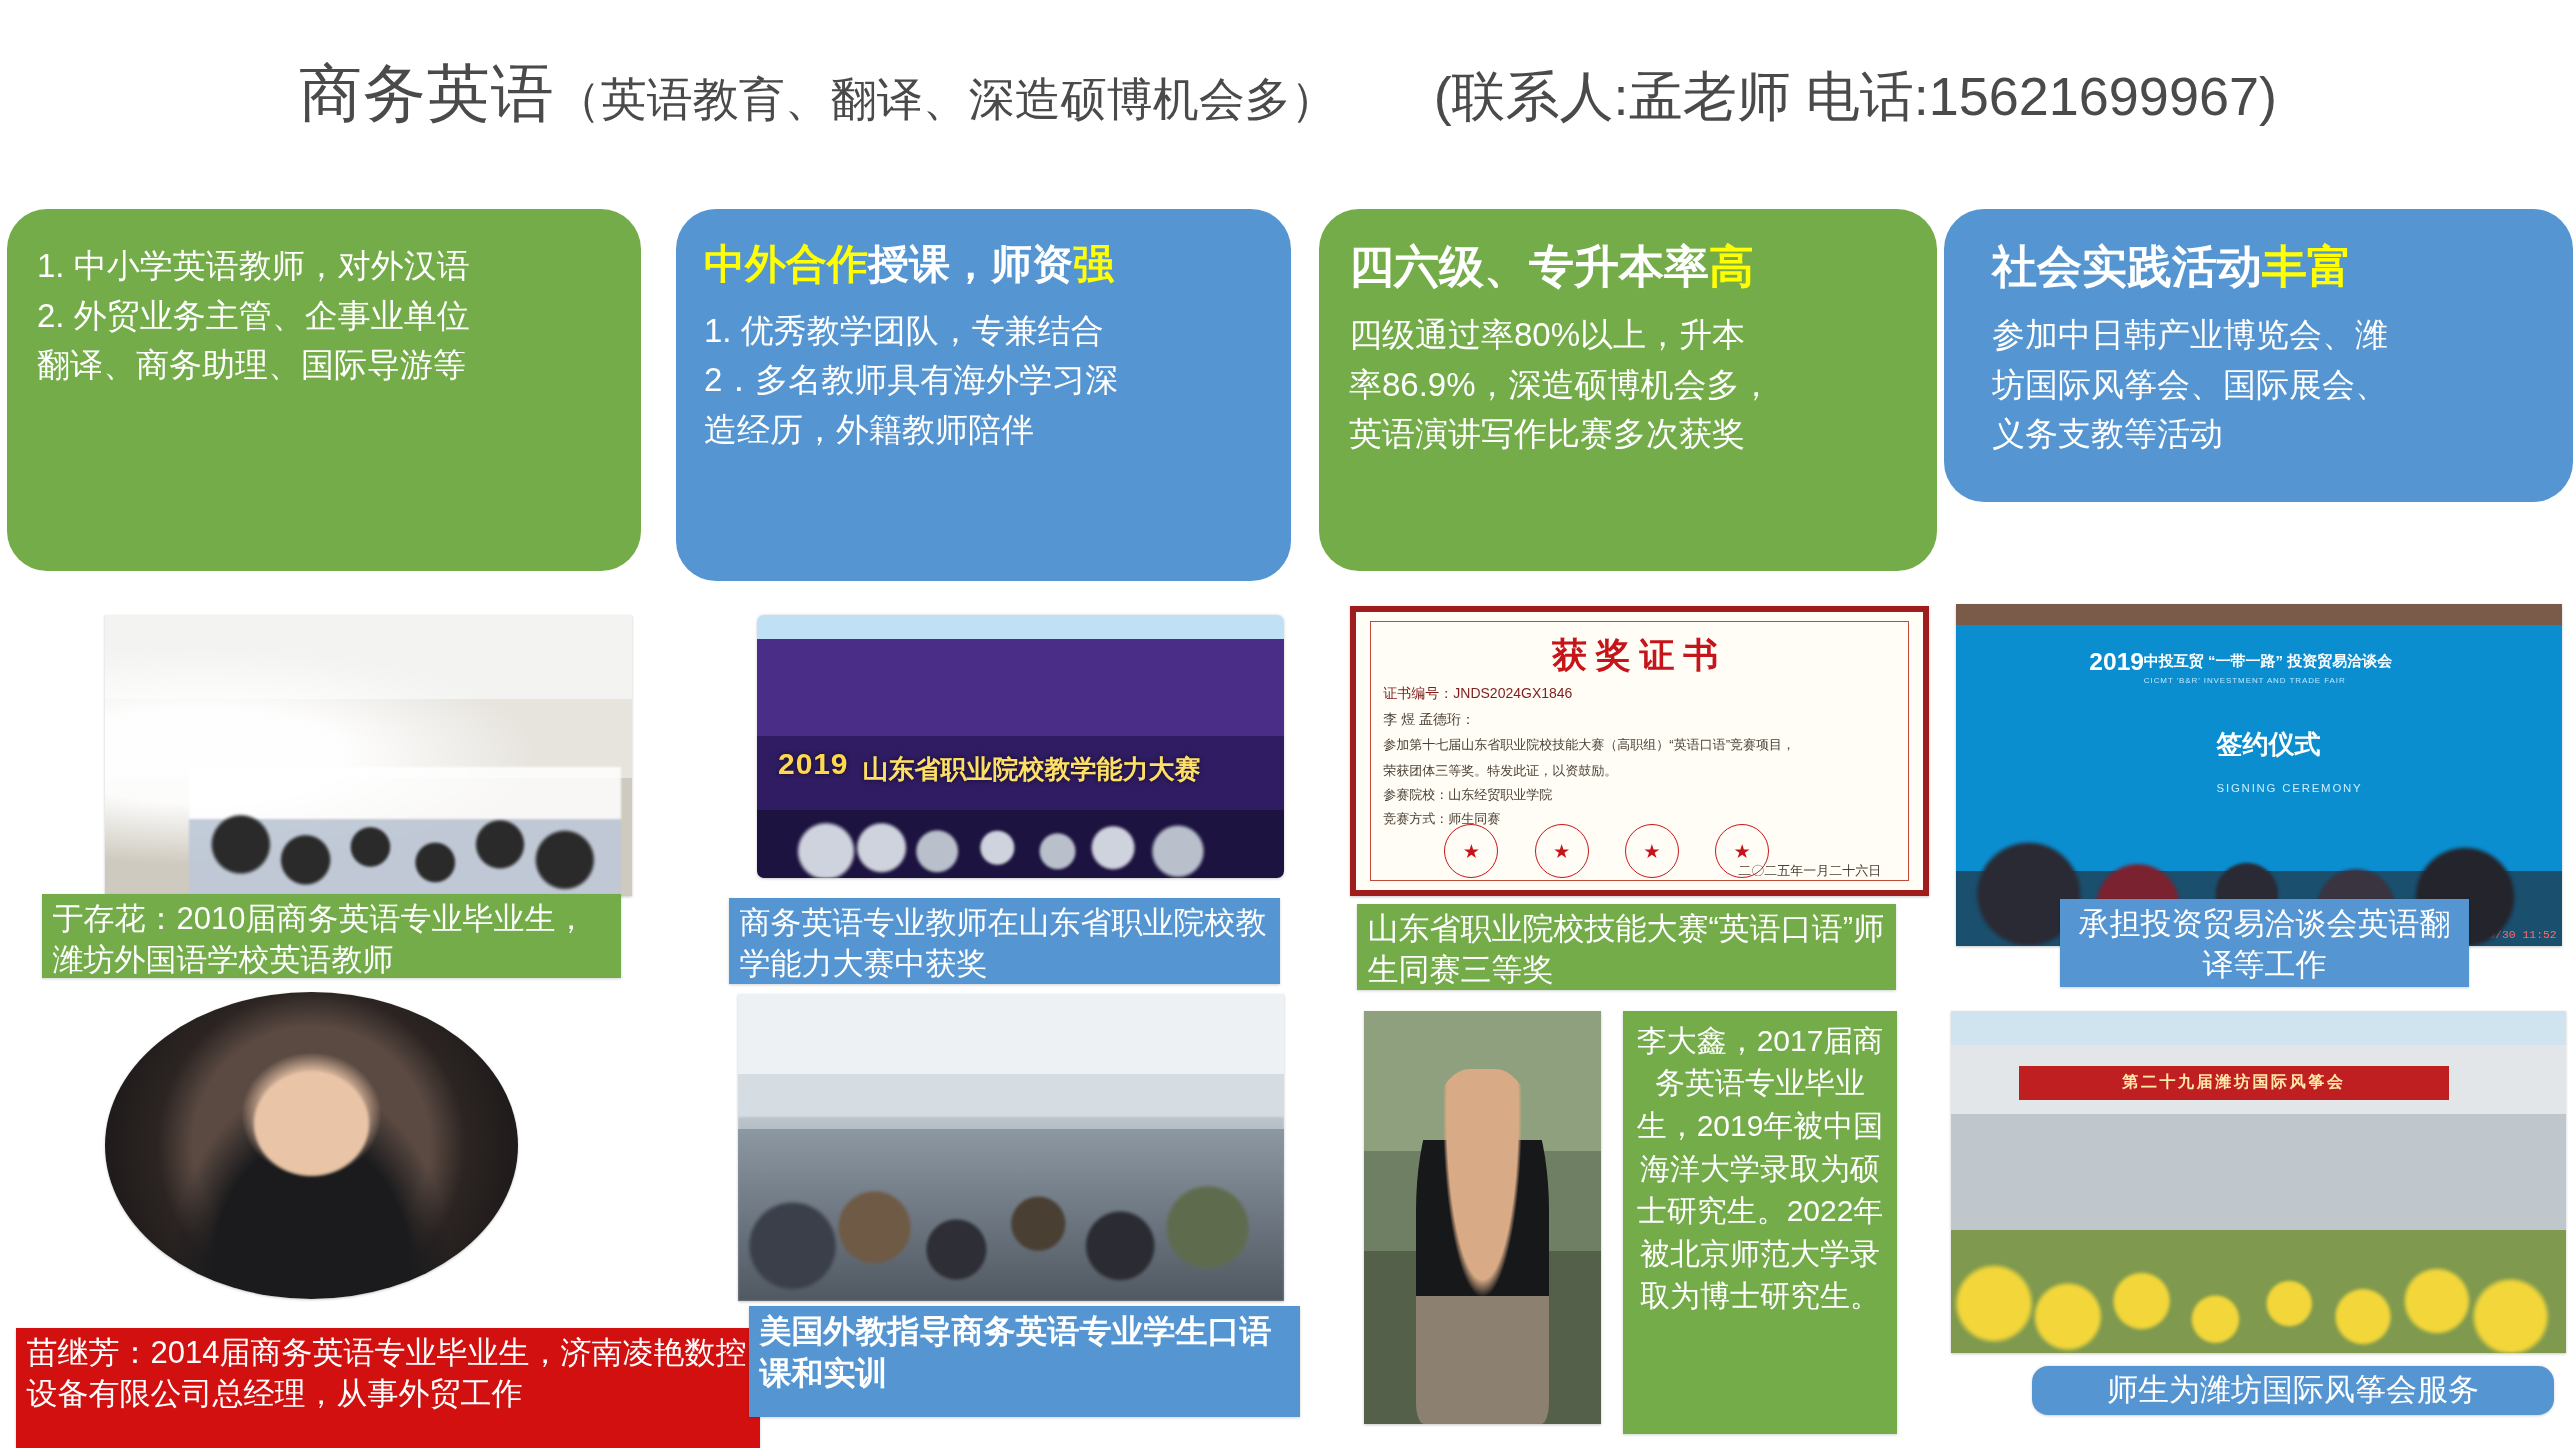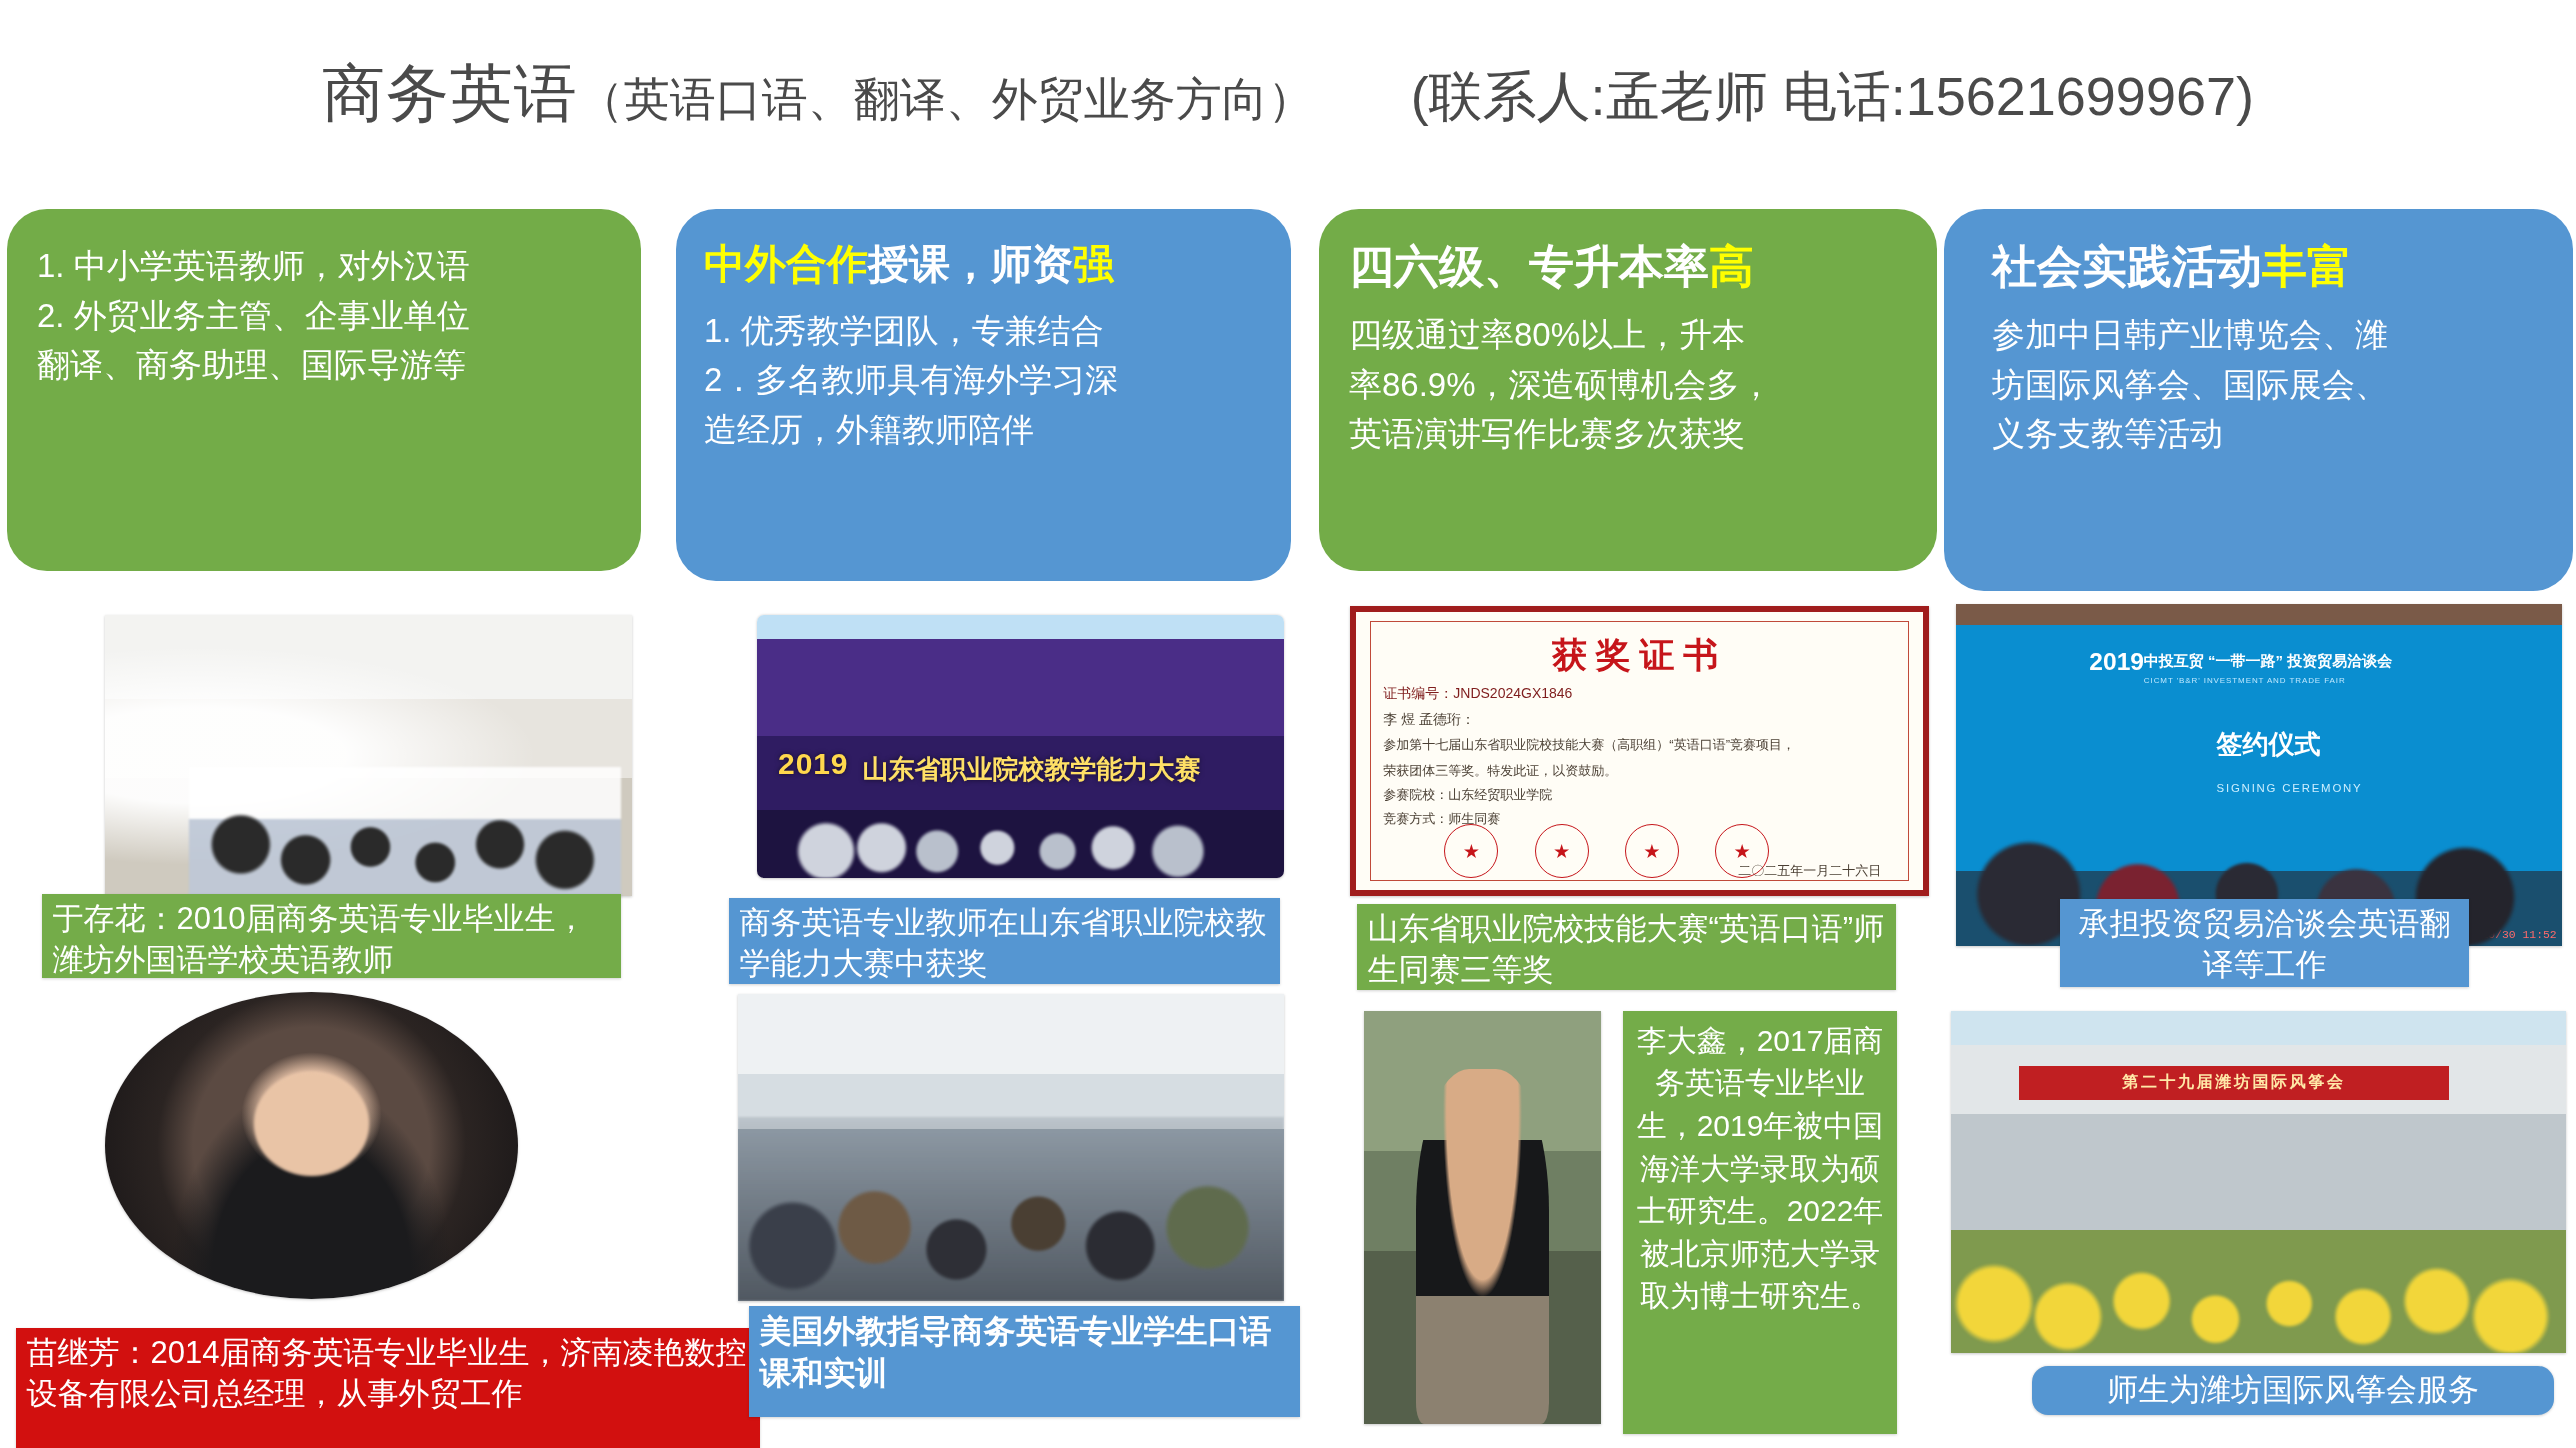--- a/index.html
+++ b/index.html
@@ -26,21 +26,21 @@
   .cards { position: absolute; left: 0; top: 209px; width: 2576px; height: 378px; }
   .card {
     position: absolute; top: 0; border-radius: 40px;
     padding: 32px 30px 17.6px 30px; overflow: hidden;
   }
   .card.green { background: #73ac48; }
   .card.blue  { background: #5596d2; }
   .card.c1 { left: 7px;    width: 634px; height: 362px; }
   .card.c2 { left: 676px;  width: 615px; height: 372px; background:#5596d2;padding-left:28px; }
   .card.c3 { left: 1319px; width: 618px; height: 362px; }
-  .card.c4 { left: 1944px; width: 629px; height: 382px; padding-left: 48px; }
+  .card.c4 { left: 1944px; width: 629px; height: 293px; padding-left: 48px; }
 
   .card-title {
     font-size: 45px; font-weight: bold; color: #ffffff;
     line-height: 1.15; margin-bottom: 17.6px; white-space: nowrap;
   }
   .card-title .hl { color: #ffff00; }
   .card-title.t2 { font-size: 41px; }
   .card-title.t2 .lead { color:#ffff00; }
   .card-body { font-size: 33px; color: #ffffff; line-height: 1.50; }
   .card-body div { white-space: nowrap; }
@@ -205,21 +205,21 @@
     font-size:11.4px; font-family:"Liberation Mono", monospace; white-space:nowrap;
   }
 </style>
 </head>
 <body>
 
 <div id="page">
 
   <div class="header">
     <span class="title-main">商务英语</span>
-    <span class="title-sub">（英语口语、翻译、外贸业务方向）</span>
+    <span class="title-sub">（英语教育、翻译、深造硕博机会多）</span>
     <span class="title-gap"></span>
     <span class="title-contact">(联系人:孟老师 电话:15621699967)</span>
   </div>
 
   <div class="cards">
 
     <div class="card green c1">
       <div class="card-body">
         <div>1. 中小学英语教师，对外汉语</div>
         <div>2. 外贸业务主管、企事业单位</div>

